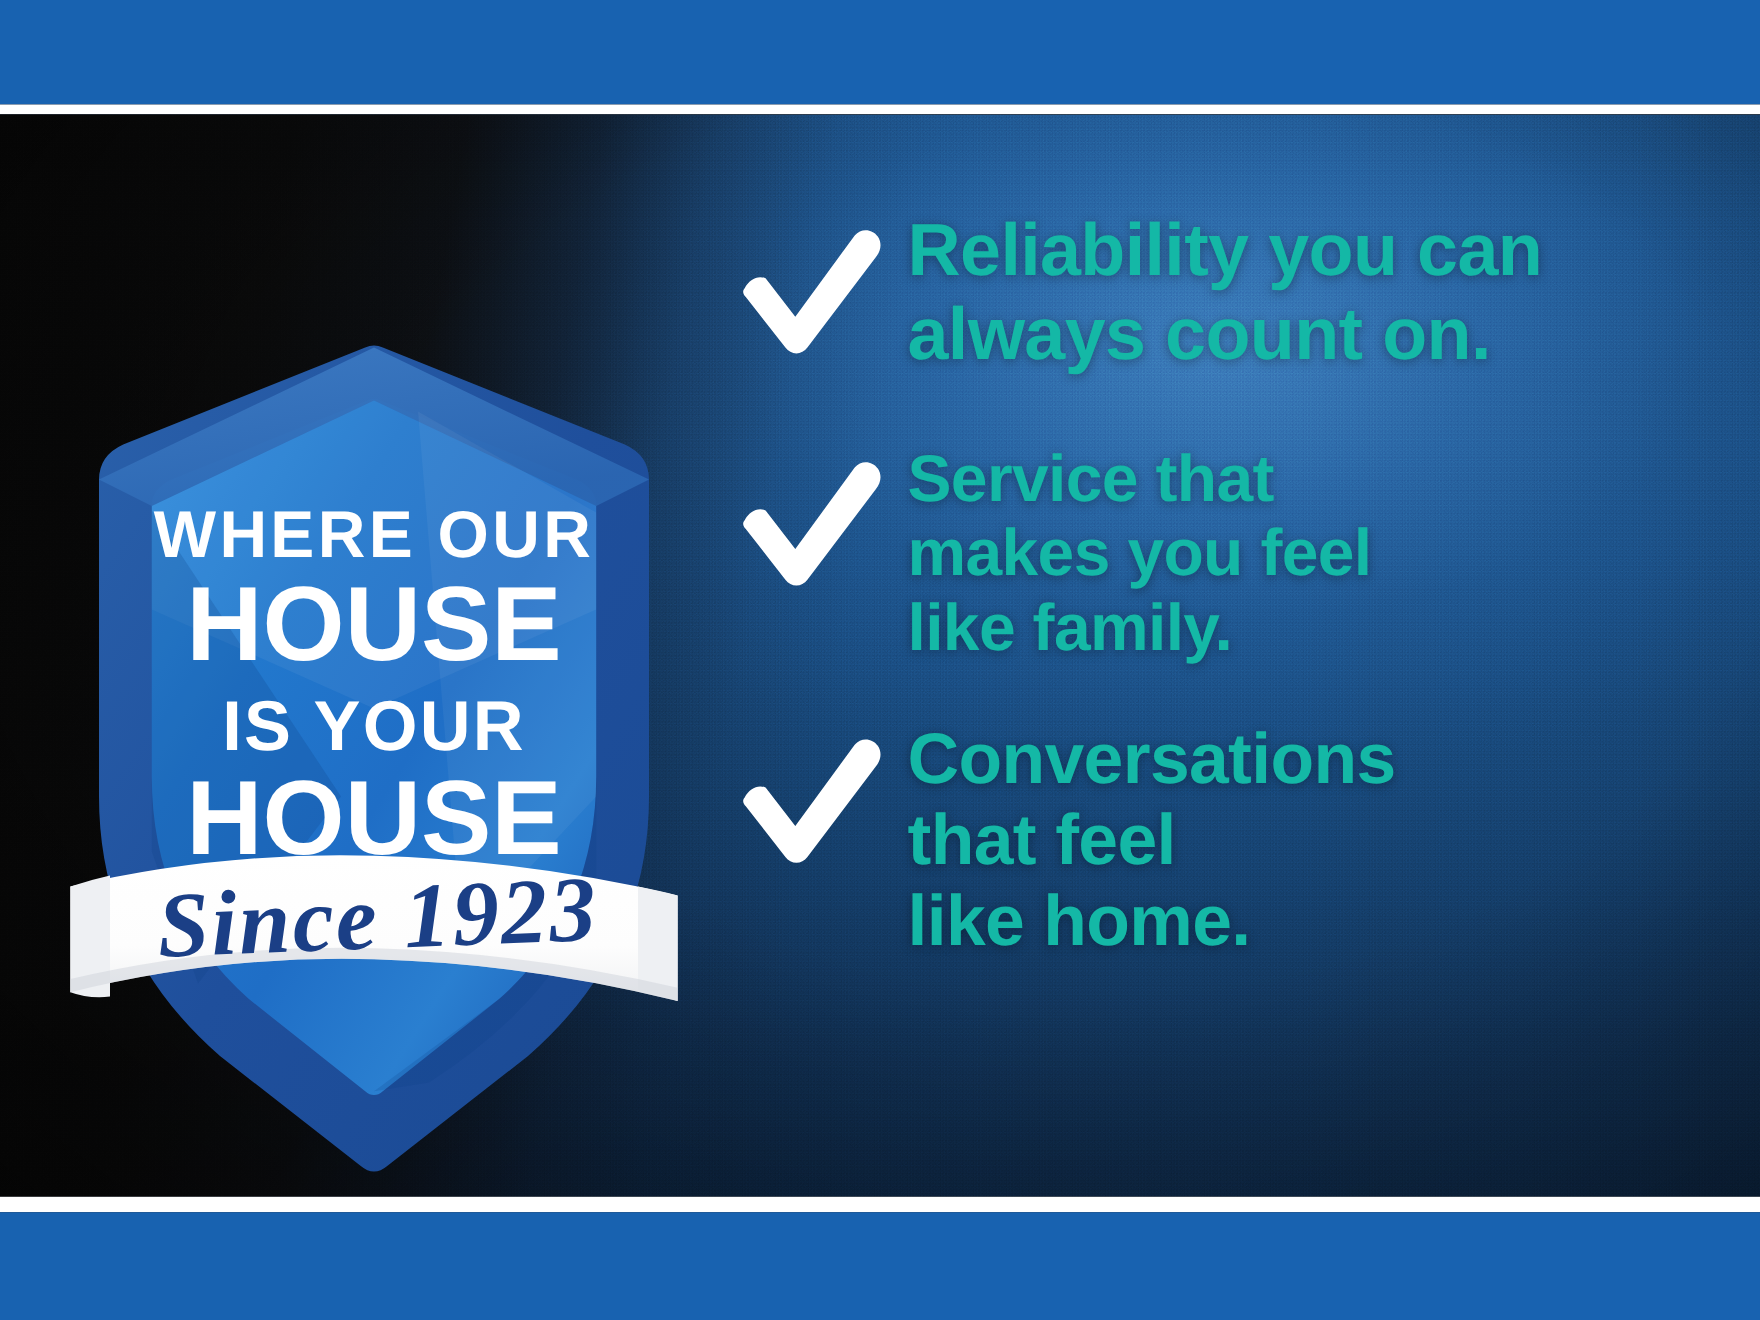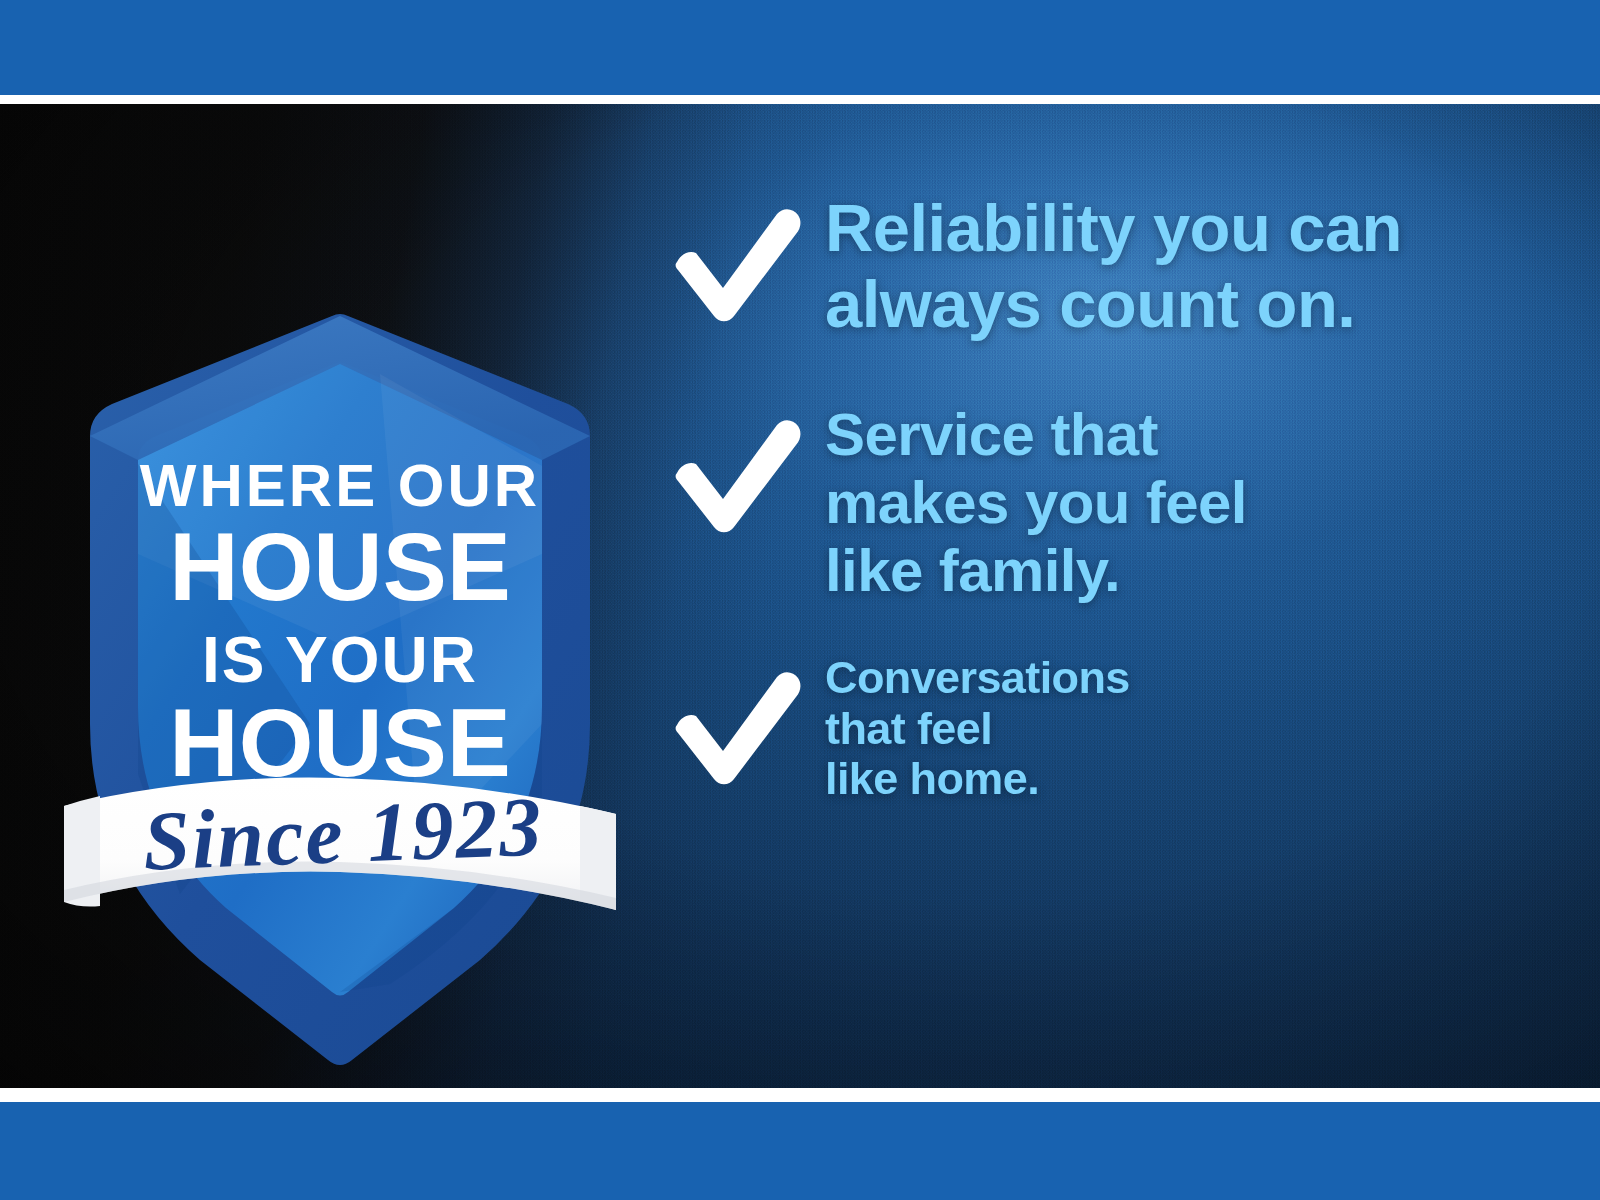--- a/index.html
+++ b/index.html
@@ -145,32 +145,32 @@
 
   .check-wrap {
     flex: 0 0 auto;
     width: 160px;
     padding-top: 16px;
   }
   .check-wrap svg { display: block; width: 142px; height: 118px; }
 
   .bullet-text {
     flex: 1 1 auto;
-    color: #7dd3fc;
+    color: #14b8a6;
     font-family: "Liberation Sans", sans-serif;
     font-weight: bold;
     font-size: 66px;
     line-height: 1.13;
     letter-spacing: -0.6px;
     text-shadow: 0 2px 10px rgba(0,0,0,0.35);
     white-space: pre-line;
   }
   .bullet-1 .bullet-text { font-size: 67px; }
   .bullet-2 .bullet-text { font-size: 60px; }
-  .bullet-3 .bullet-text { font-size: 45px; }
+  .bullet-3 .bullet-text { font-size: 65px; }
 
   .bullet-1 { margin-bottom: 60px; }
   .bullet-2 { margin-bottom: 48px; }
 </style>
 </head>
 <body>
 
 <div id="poster">
 
   <div class="bar top"></div>

